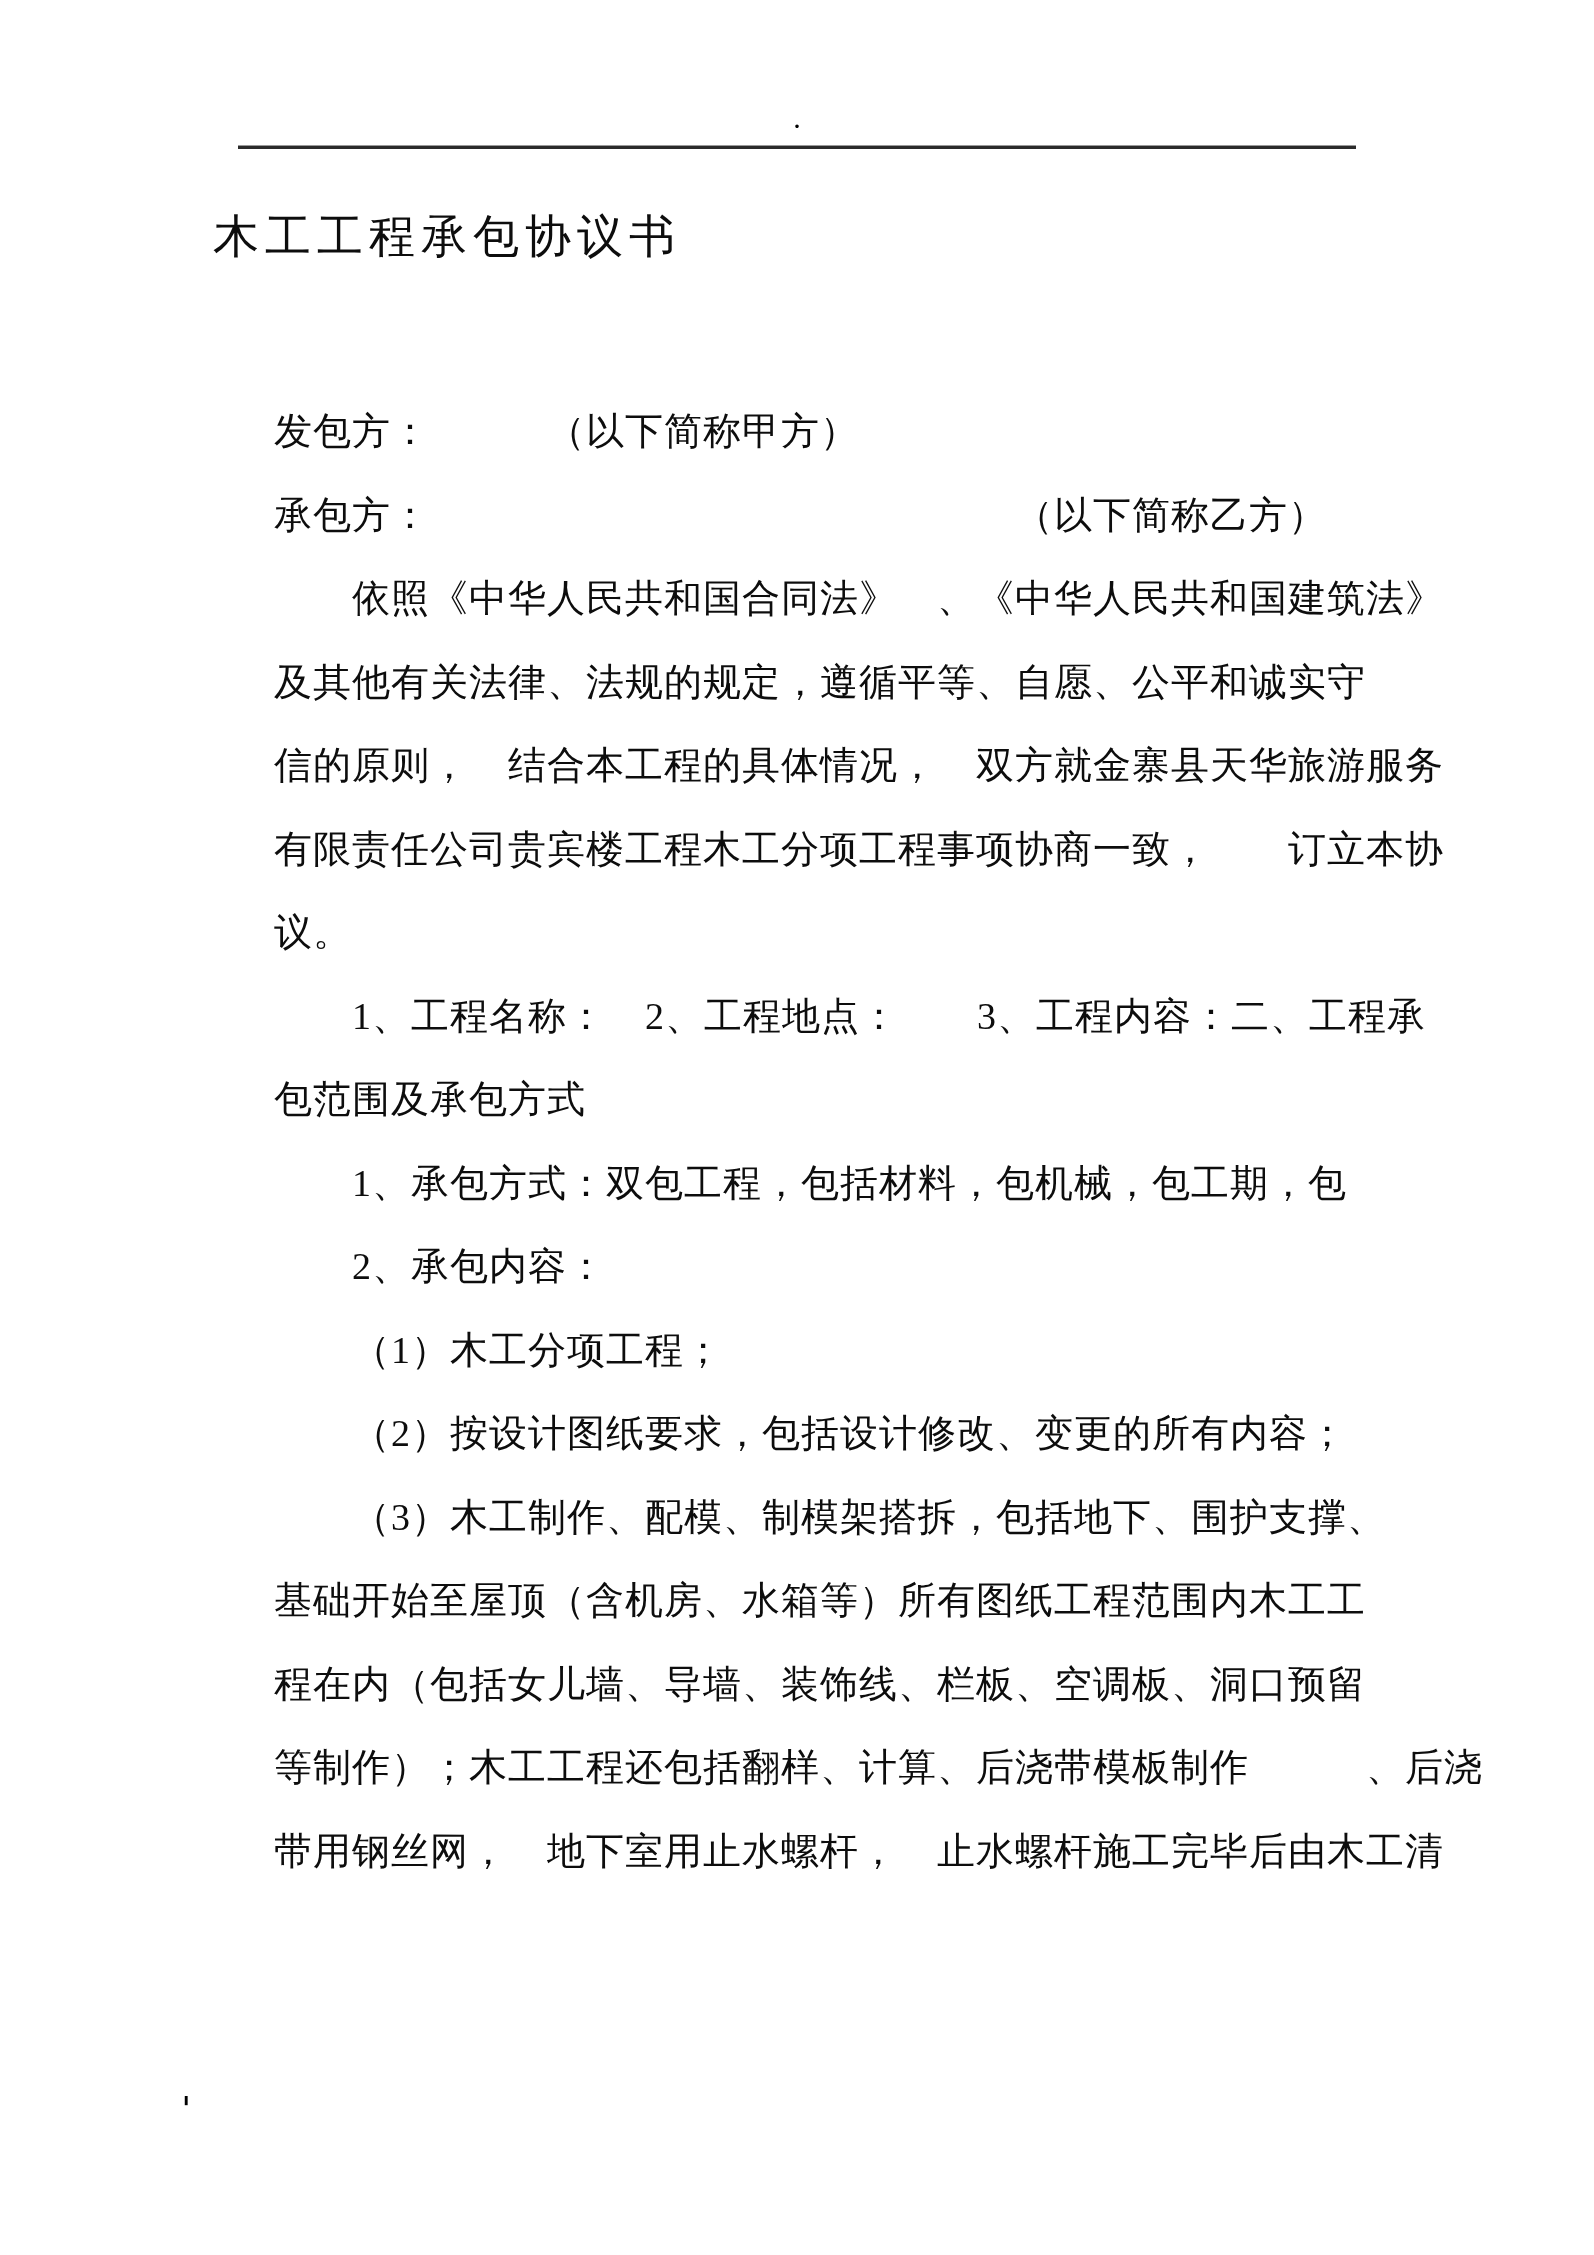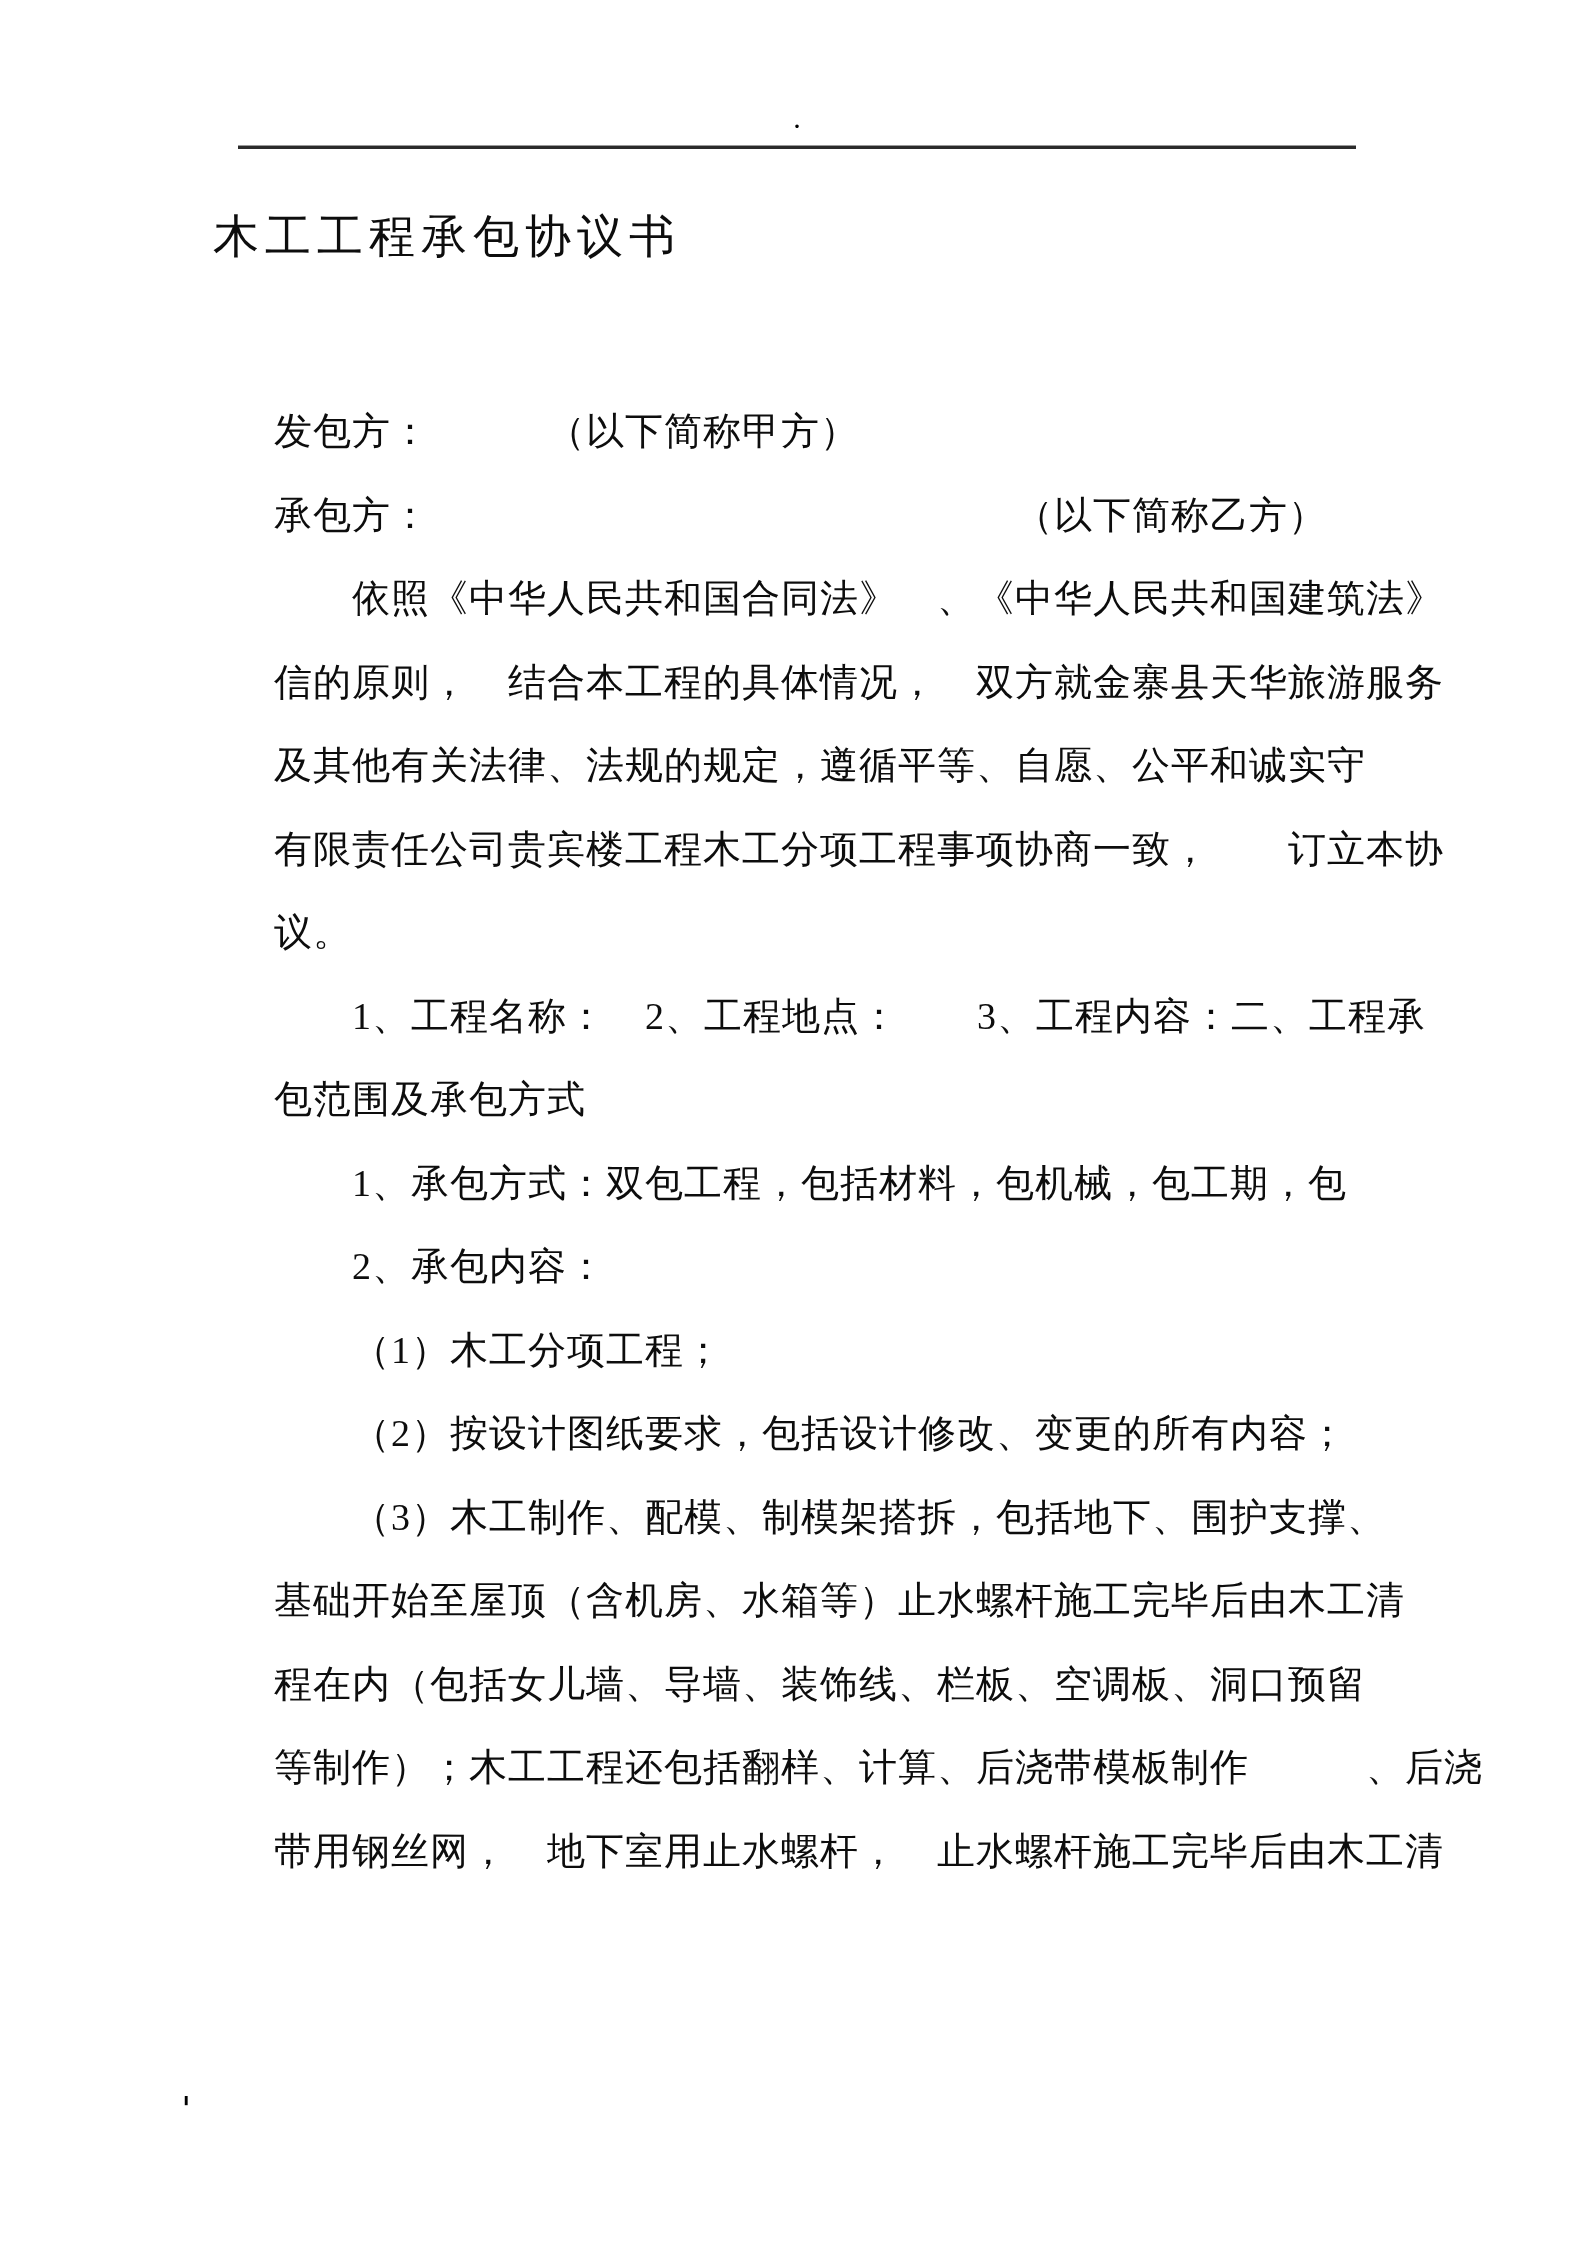--- a/index.html
+++ b/index.html
@@ -82,32 +82,32 @@
   <div class="header-mark">.</div>
 
   <div class="header-divider"></div>
 
   <div class="doc-title">木工工程承包协议书</div>
 
   <div class="text-block">
     <div class="line">发包方：　　　（以下简称甲方）</div>
     <div class="line">承包方：　　　　　　　　　　　　　　　（以下简称乙方）</div>
     <div class="line">　　依照《中华人民共和国合同法》　、《中华人民共和国建筑法》</div>
+    <div class="line">及其他有关法律、法规的规定，遵循平等、自愿、公平和诚实守</div>
     <div class="line">信的原则，　结合本工程的具体情况，　双方就金寨县天华旅游服务</div>
-    <div class="line">及其他有关法律、法规的规定，遵循平等、自愿、公平和诚实守</div>
     <div class="line">有限责任公司贵宾楼工程木工分项工程事项协商一致，　　订立本协</div>
     <div class="line">议。</div>
     <div class="line">　　1、工程名称：　2、工程地点：　　3、工程内容：二、工程承</div>
     <div class="line">包范围及承包方式</div>
     <div class="line">　　1、承包方式：双包工程，包括材料，包机械，包工期，包</div>
     <div class="line">　　2、承包内容：</div>
     <div class="line">　　（1）木工分项工程；</div>
     <div class="line">　　（2）按设计图纸要求，包括设计修改、变更的所有内容；</div>
     <div class="line">　　（3）木工制作、配模、制模架搭拆，包括地下、围护支撑、</div>
-    <div class="line">基础开始至屋顶（含机房、水箱等）止水螺杆施工完毕后由木工清</div>
+    <div class="line">基础开始至屋顶（含机房、水箱等）所有图纸工程范围内木工工</div>
     <div class="line">程在内（包括女儿墙、导墙、装饰线、栏板、空调板、洞口预留</div>
     <div class="line">等制作）；木工工程还包括翻样、计算、后浇带模板制作　　　、后浇</div>
     <div class="line">带用钢丝网，　地下室用止水螺杆，　止水螺杆施工完毕后由木工清</div>
   </div>
 
   <div class="footer-mark">'</div>
 
 </div>
 
 </body></html>

